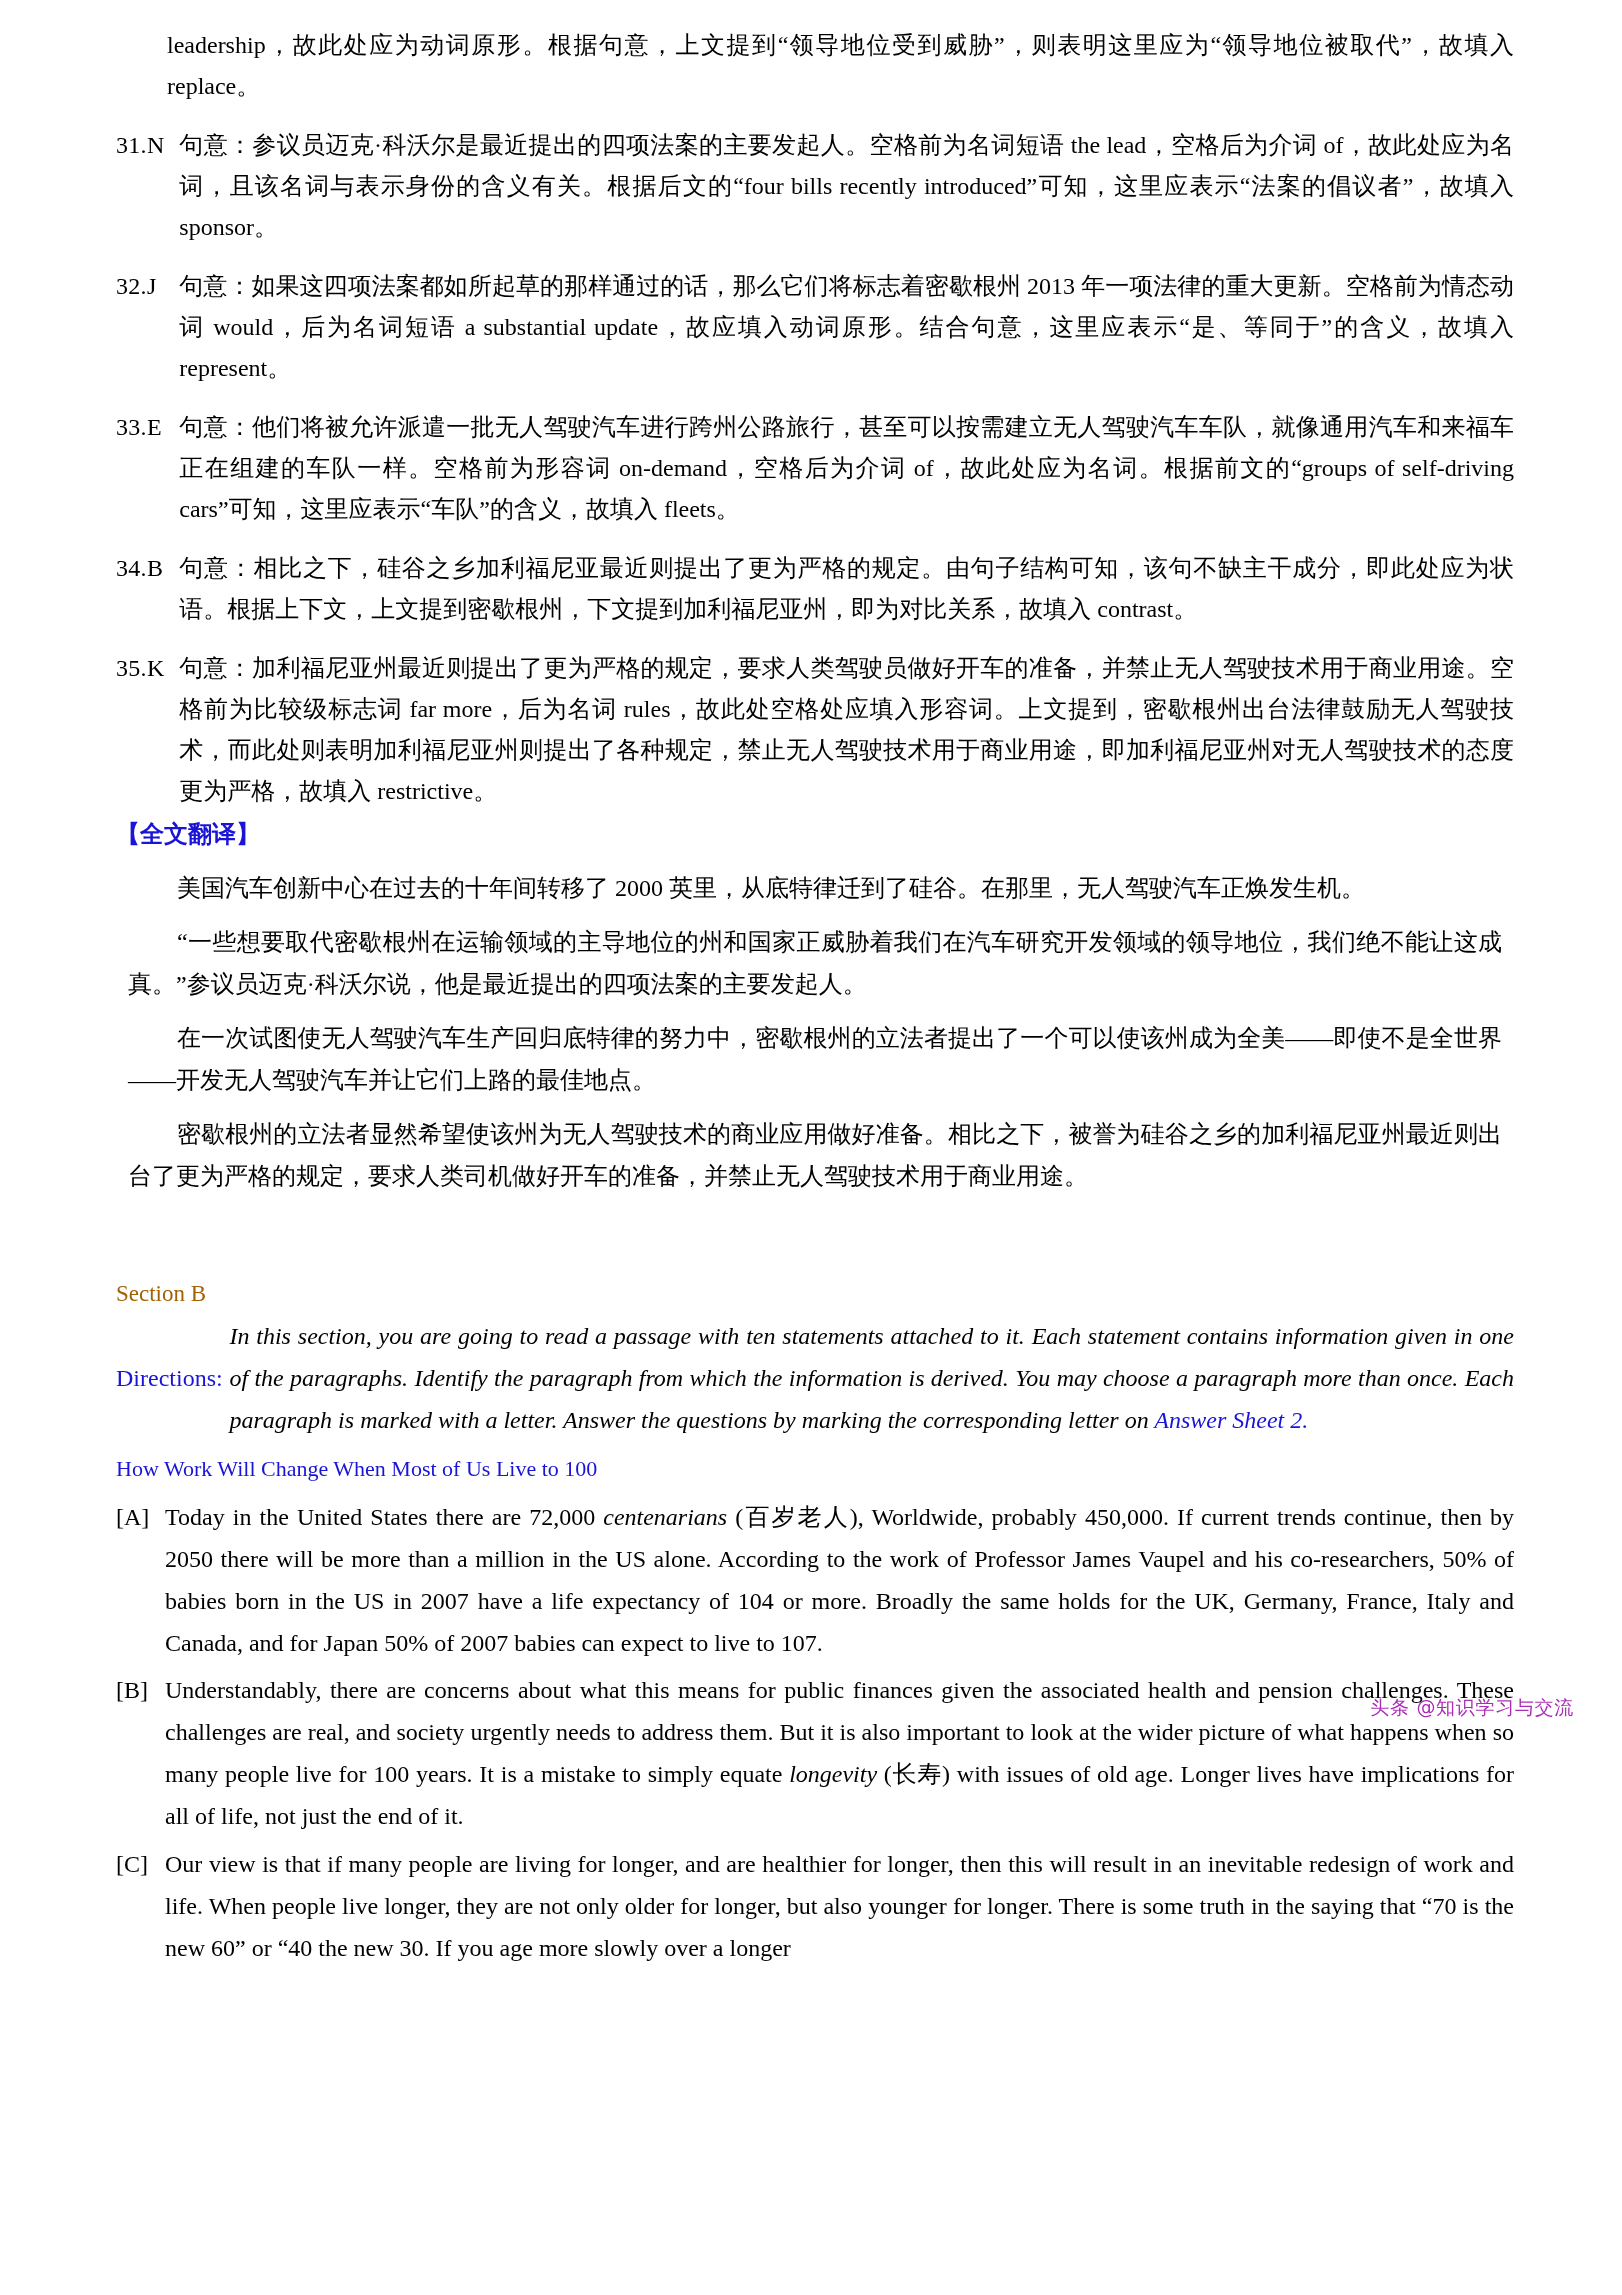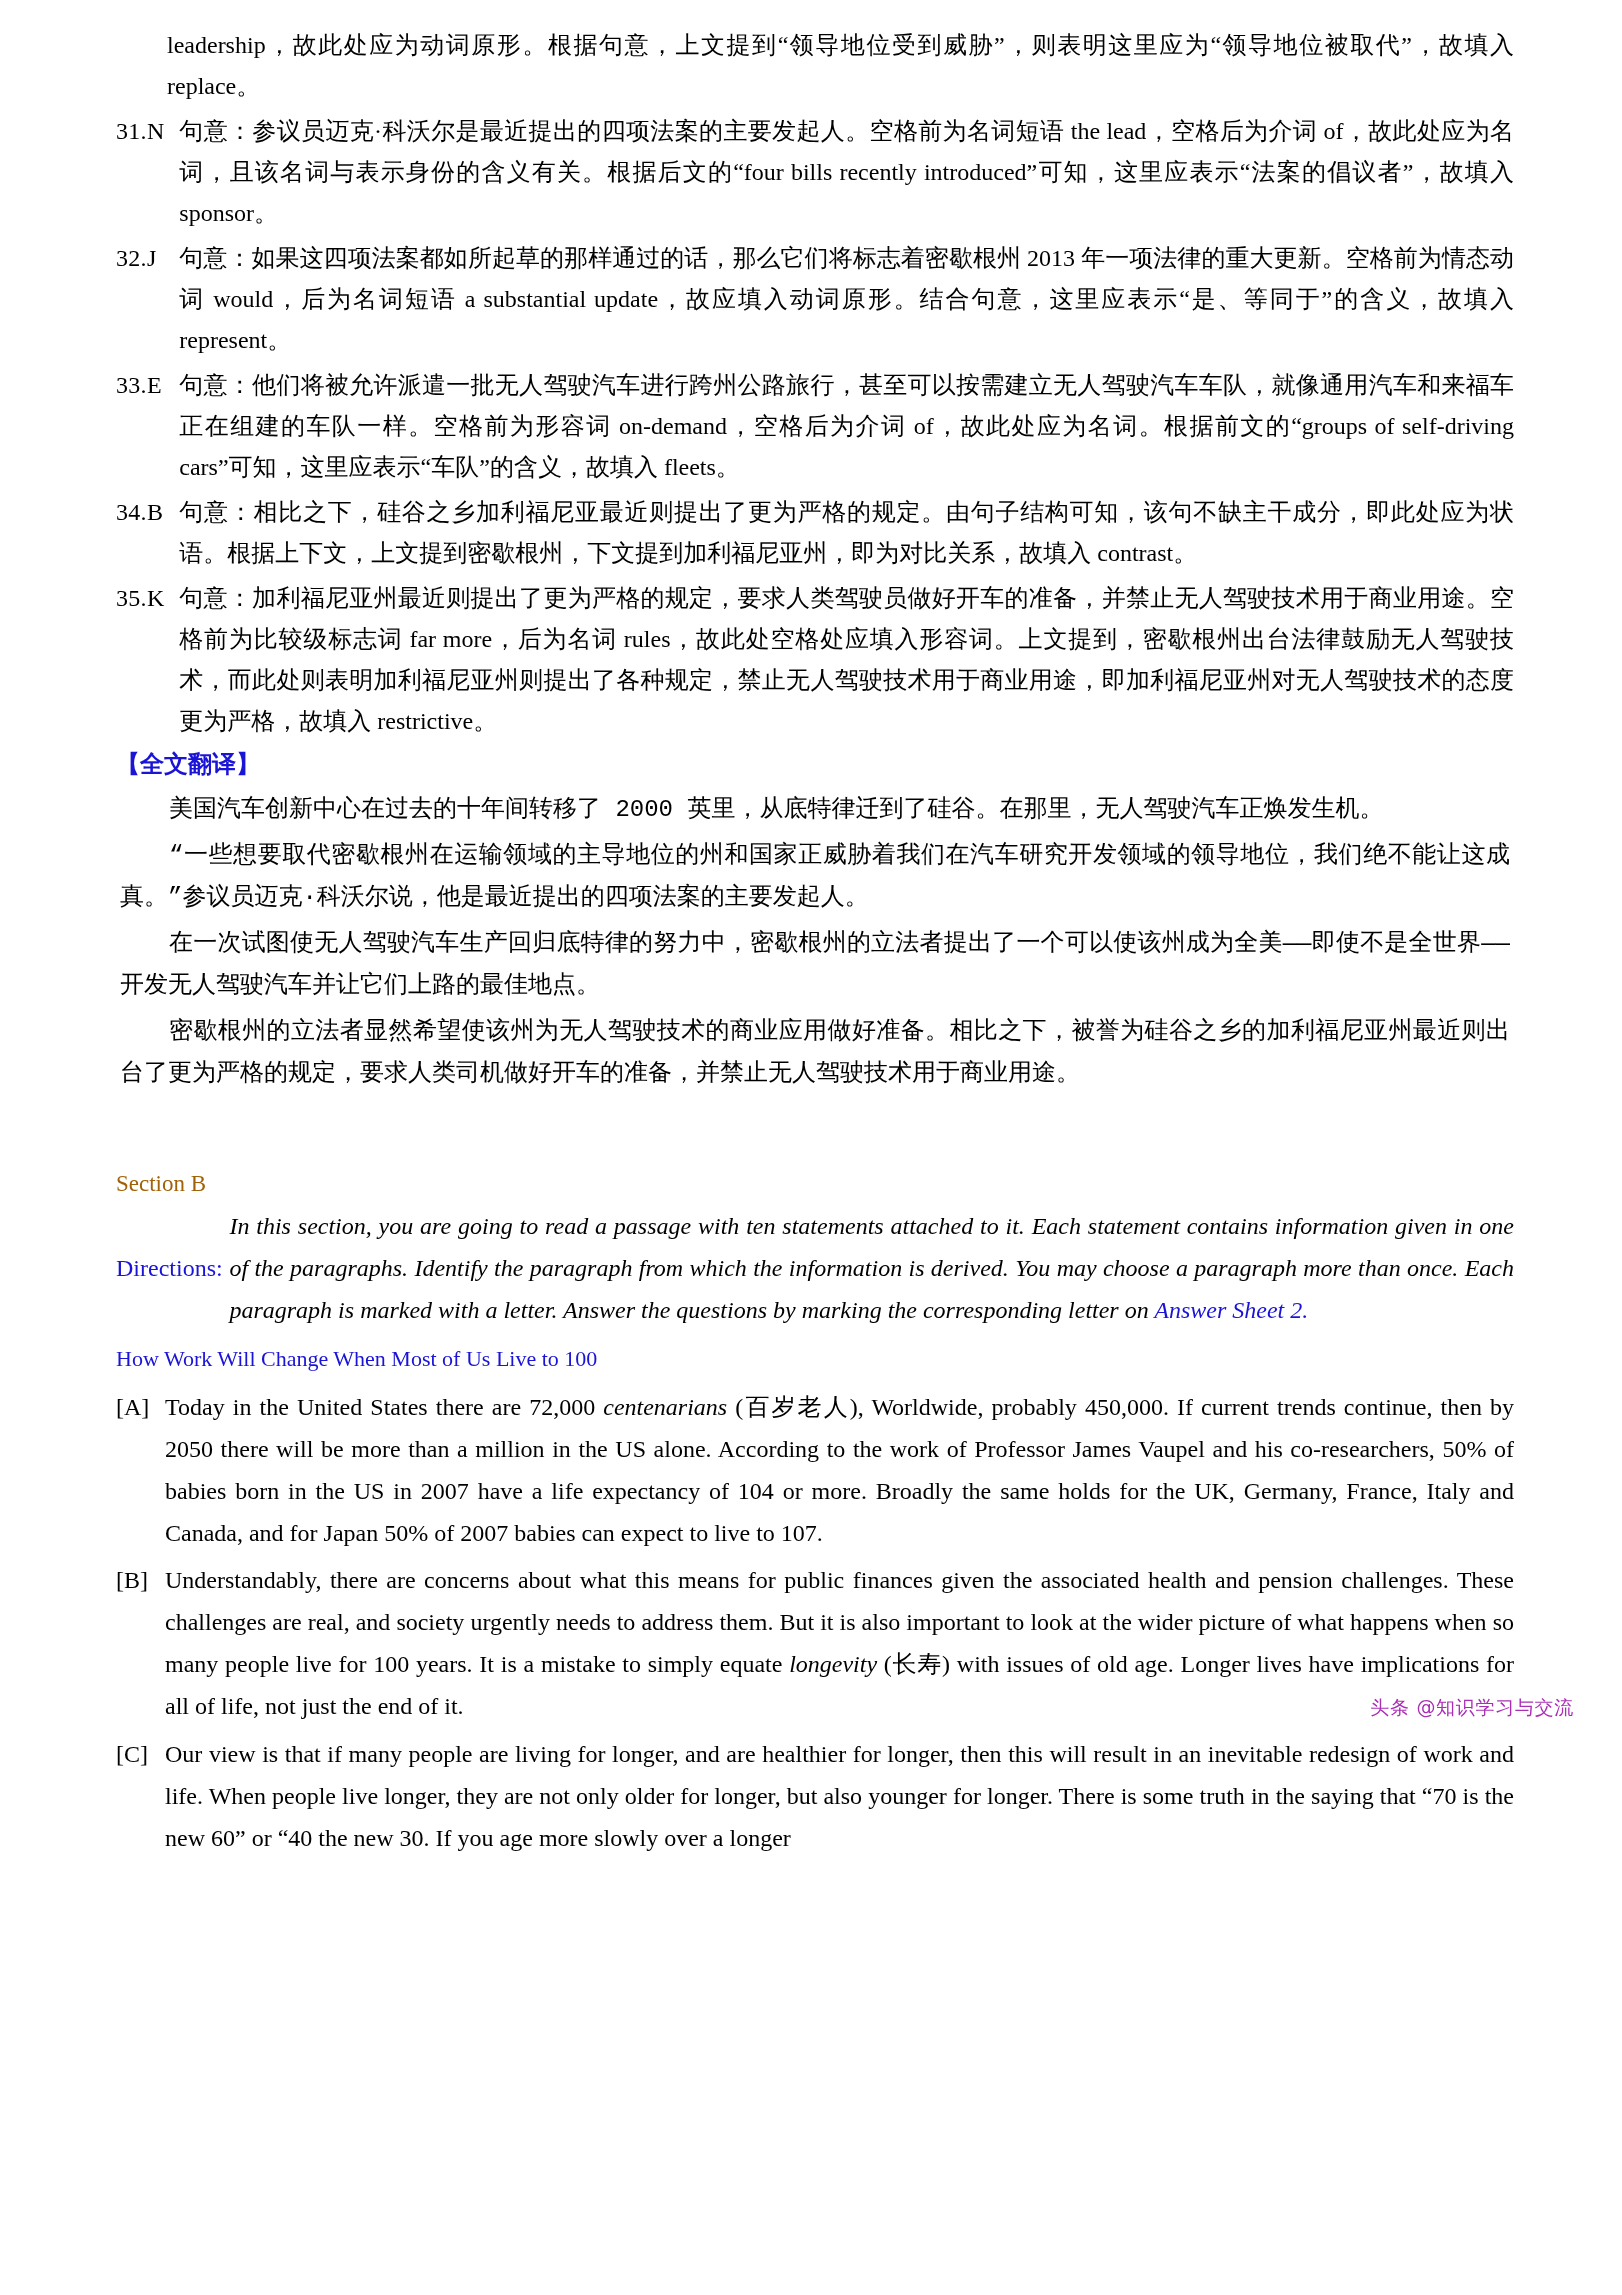--- a/index.html
+++ b/index.html
@@ -35,21 +35,21 @@
     margin: 0 0 0 0;
     padding-left: 51px;
     font-size: 24px;
     line-height: 41px;
     text-align: justify;
     text-justify: inter-ideograph;
   }
   .expl-row {
     display: flex;
     align-items: flex-start;
-    margin-top: 4px;
+    margin-top: 18px;
   }
   .expl-num {
     width: 51px;
     flex: 0 0 51px;
     font-size: 24px;
     line-height: 41px;
     white-space: nowrap;
     letter-spacing: 0.3px;
   }
   .expl-body {
@@ -72,22 +72,21 @@
     font-weight: 600;
   }
 
   
   .trans-p {
     font-size: 24px;
     line-height: 42px;
     text-indent: 49px;
     text-align: justify;
     text-justify: inter-ideograph;
-    margin: 4px;
-    font-family: Liberation Mono, monospace;
+    margin: 12px;
   }
 
   .gap-lg { height: 65px; }
 
   
   .section-head {
     font-size: 23px;
     line-height: 40px;
     color: #a16207;
     margin: 0;

